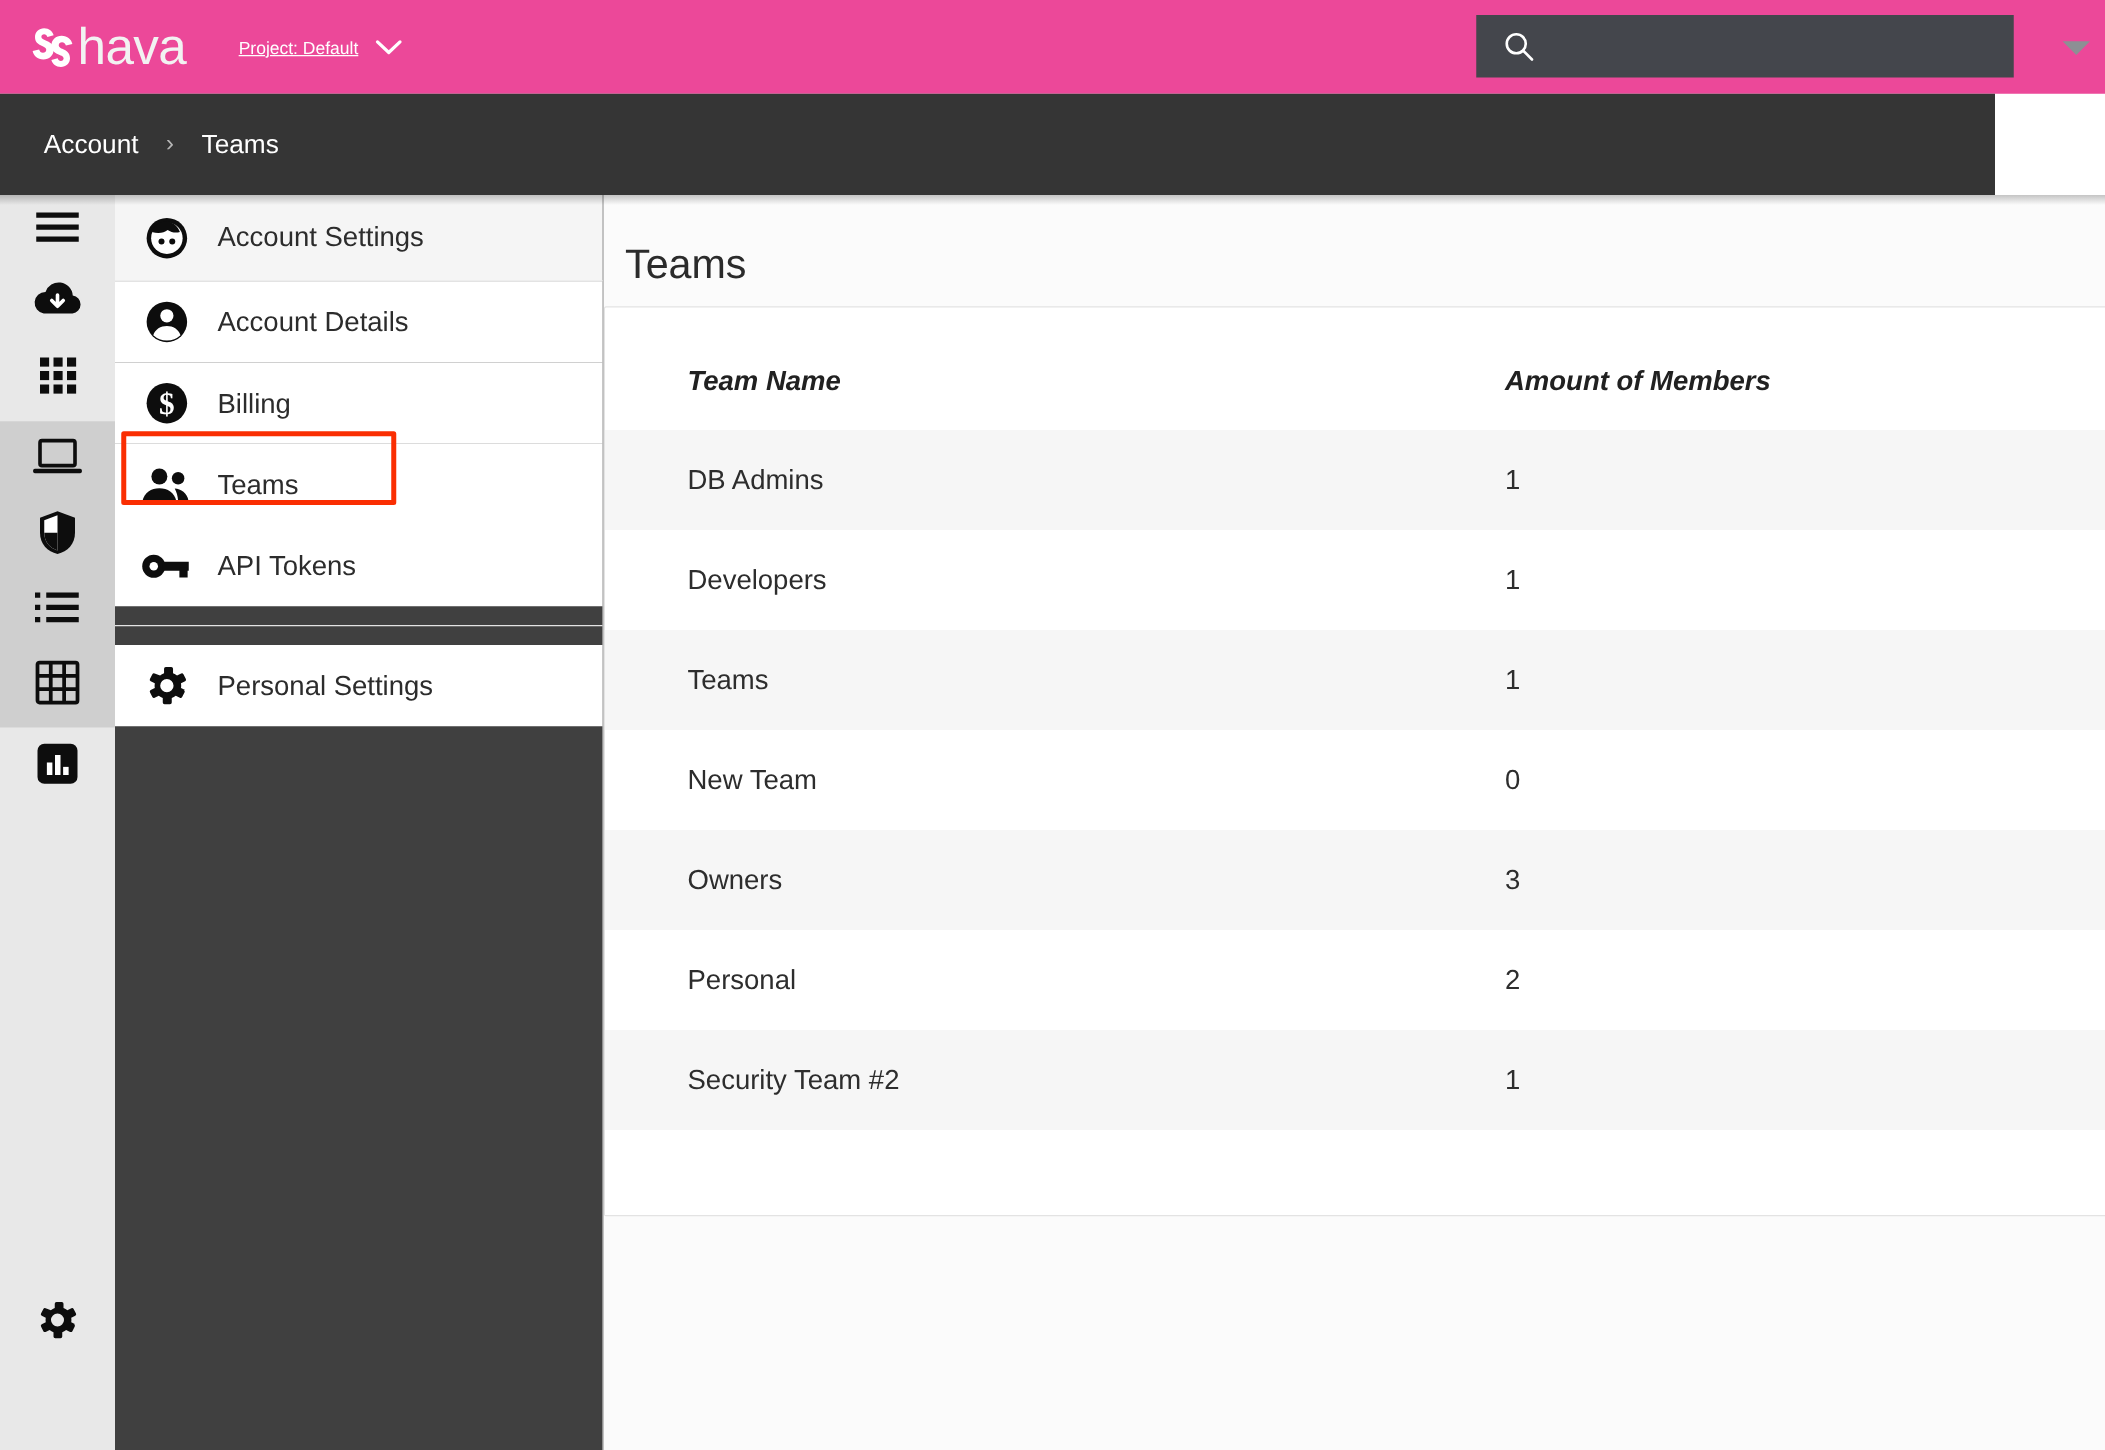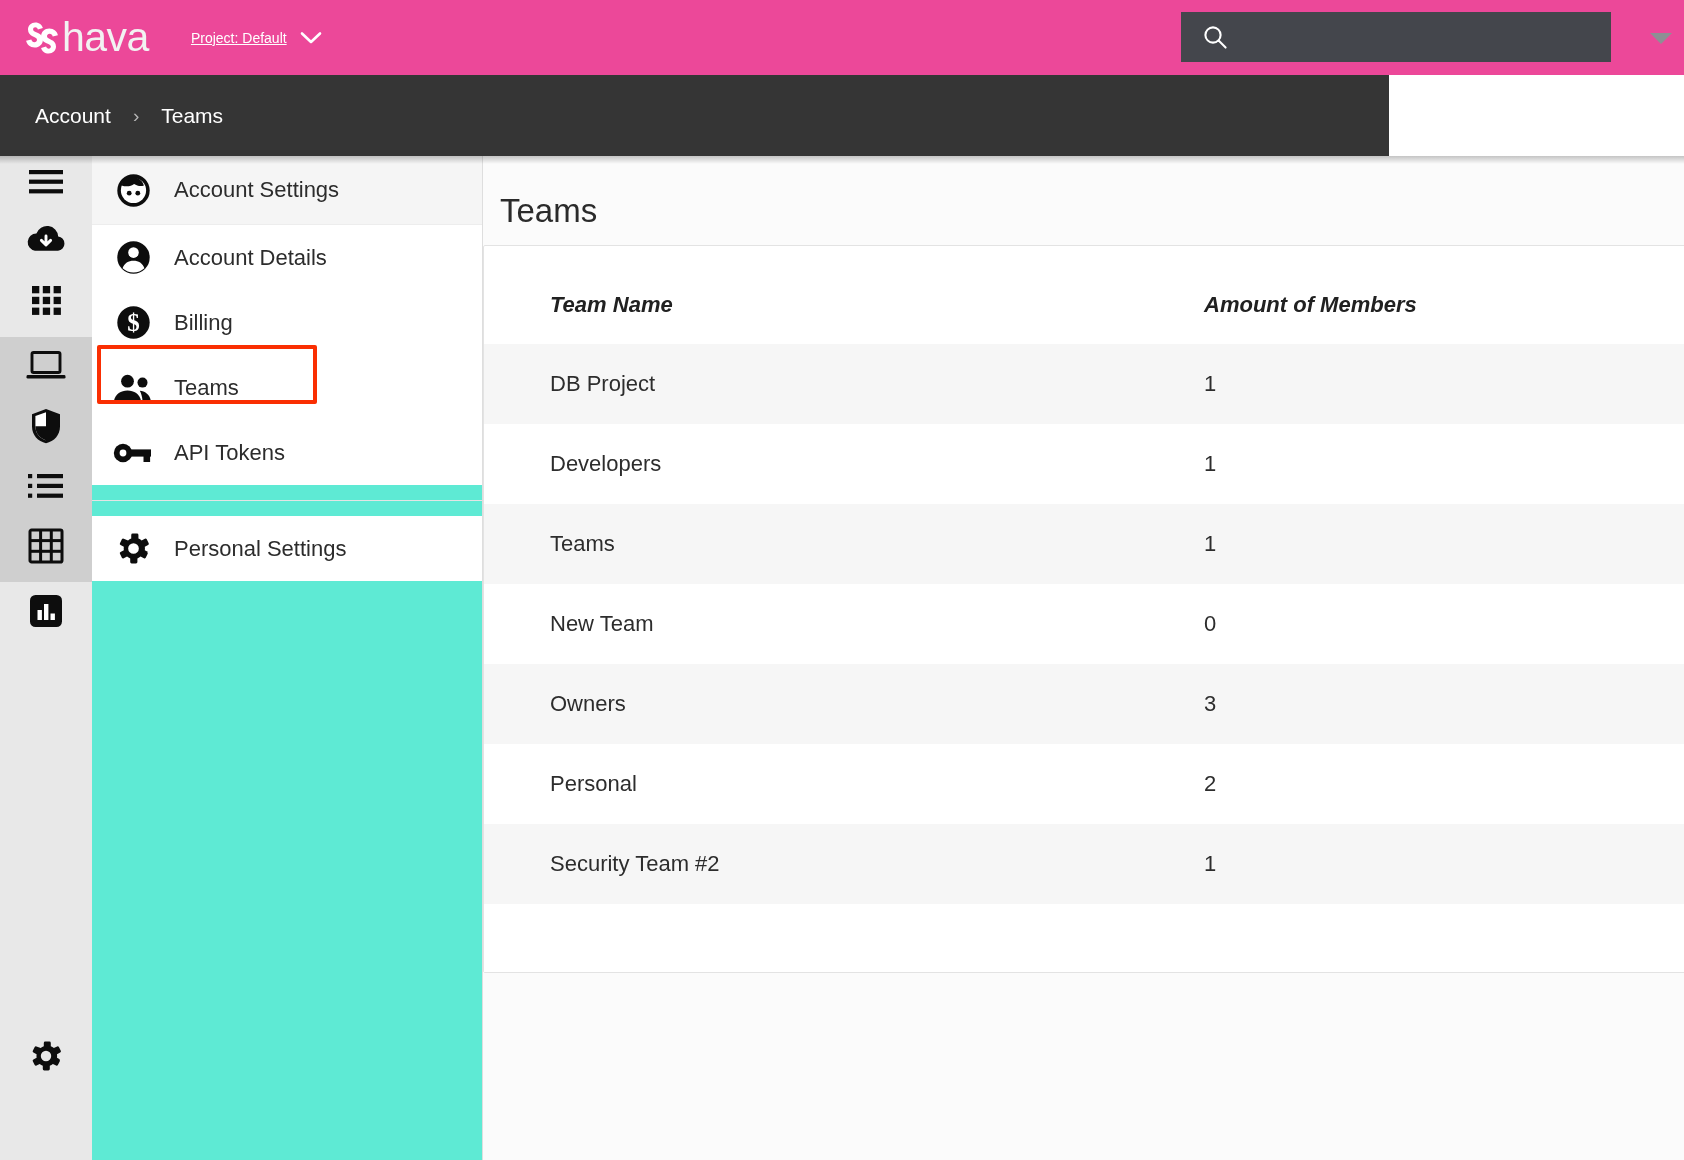--- a/index.html
+++ b/index.html
@@ -80,21 +80,21 @@
     border-left: 11px solid transparent;
     border-right: 11px solid transparent;
     border-top: 11px solid #8d8f94;
     cursor: pointer;
   }
 
   
   .crumbbar {
     position: absolute;
     left: 0; top: 75px;
-    width: 1389px; height: 81px;
+    width: 1596px; height: 81px;
     background: #353535;
     display: flex;
     align-items: center;
   }
   .crumb {
     color: #ffffff;
     font-size: 21px;
     font-weight: 400;
     text-decoration: none;
     cursor: pointer;
@@ -137,21 +137,21 @@
     justify-content: center;
     cursor: pointer;
   }
   .rail-btn svg { display: block; }
 
   
   .menupanel {
     position: absolute;
     left: 92px; top: 156px;
     width: 391px; height: 1004px;
-    background: #5eead4;
+    background: #404040;
     border-right: 1px solid #dedede;
     z-index: 5;
   }
   .menu-head {
     height: 69px;
     background: #f5f5f5;
     border-bottom: 1px solid #ededed;
     display: flex;
     align-items: center;
     cursor: pointer;
@@ -447,21 +447,21 @@
   <div class="card">
     <table class="tbl">
       <thead>
         <tr>
           <th class="c0">Team Name</th>
           <th>Amount of Members</th>
         </tr>
       </thead>
       <tbody>
         <tr class="alt">
-          <td class="c0">DB Project</td>
+          <td class="c0">DB Admins</td>
           <td>1</td>
         </tr>
         <tr>
           <td class="c0">Developers</td>
           <td>1</td>
         </tr>
         <tr class="alt">
           <td class="c0">Teams</td>
           <td>1</td>
         </tr>

